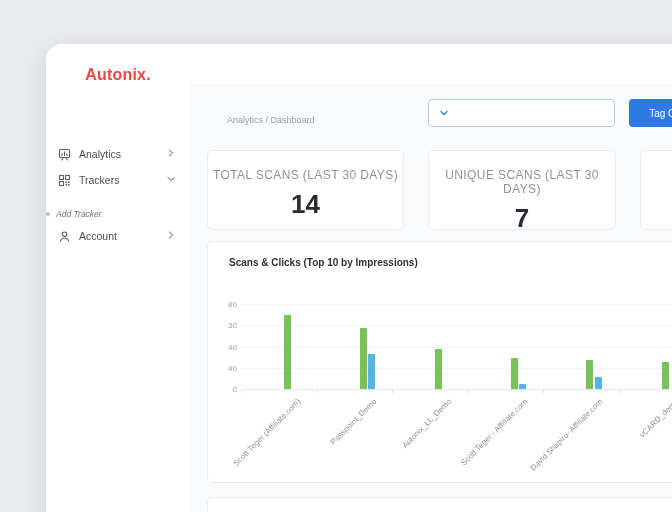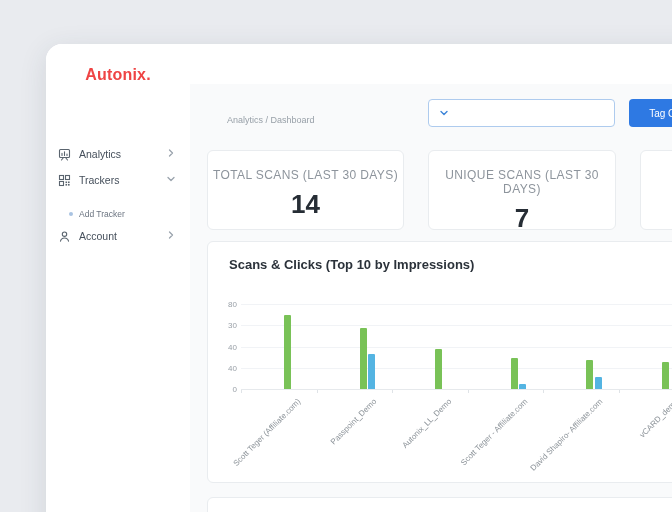--- a/index.html
+++ b/index.html
@@ -27,21 +27,21 @@
   .nav{position:absolute;left:0;top:104px;width:144px;}
   .nav-item{
     position:relative;height:26px;display:flex;align-items:flex-start;
     padding:0 14px 0 12px;cursor:pointer;
   }
   .nav-item .ni-icon{width:13px;height:13px;margin-right:8px;display:inline-flex;flex:0 0 13px;}
   .nav-item .ni-label{font-size:10.5px;color:#454f5b;flex:1;}
   .nav-item .ni-chev{width:10px;height:10px;display:inline-flex;}
   .nav-sub{margin:4px 0 6px 0;}
   .nav-sub-item{
-    display:flex;align-items:center;height:20px;padding-left:23px;cursor:pointer;
+    display:flex;align-items:center;height:20px;cursor:pointer;font-style:italic;
   }
   .nav-sub-item .dot{
     width:4px;height:4px;border-radius:50%;background:#a9c3e2;margin-right:6px;flex:0 0 4px;
   }
   .nav-sub-item .ns-label{font-size:8.5px;color:#6b7480;}
   
   .topbar{
     position:absolute;left:144px;top:0;right:0;height:40px;background:#ffffff;
     border-bottom:1px solid #edf0f3;
   }
@@ -62,21 +62,21 @@
   }
   
   .card{
     position:absolute;background:#fff;border:1px solid #e9ecef;border-radius:6px;
     box-sizing:border-box;
   }
   .stat-card{top:66px;height:80px;text-align:center;}
   .stat-label{margin-top:17px;font-size:12px;letter-spacing:.4px;color:#8d949c;}
   .stat-value{margin-top:7px;font-size:26px;font-weight:bold;color:#262d35;}
   .chart-card{left:17px;top:157px;width:600px;height:242px;overflow:hidden;}
-  .chart-title{position:absolute;left:21px;top:15px;font-size:13px;font-weight:bold;color:#2b323a;text-align:center;}
+  .chart-title{position:absolute;left:21px;top:15px;font-size:10px;font-weight:bold;color:#2b323a;text-align:center;}
   .bottom-card{left:17px;top:413px;width:600px;height:90px;}
   
   .gridline{position:absolute;left:33px;width:545px;height:1px;background:#f1f3f6;}
   .gridline.base{background:#e6e9ec;}
   .ytick{position:absolute;width:22px;text-align:right;font-size:8px;color:#9aa1a8;}
   .xtickmark{position:absolute;width:1px;height:3px;background:#dfe3e7;top:148px;}
   .bar{position:absolute;width:7px;border-radius:1px 1px 0 0;}
   .xlabel{
     position:absolute;width:130px;text-align:right;font-size:8px;color:#8b9298;
     transform-origin:100% 0;transform:rotate(-45deg);white-space:nowrap;

